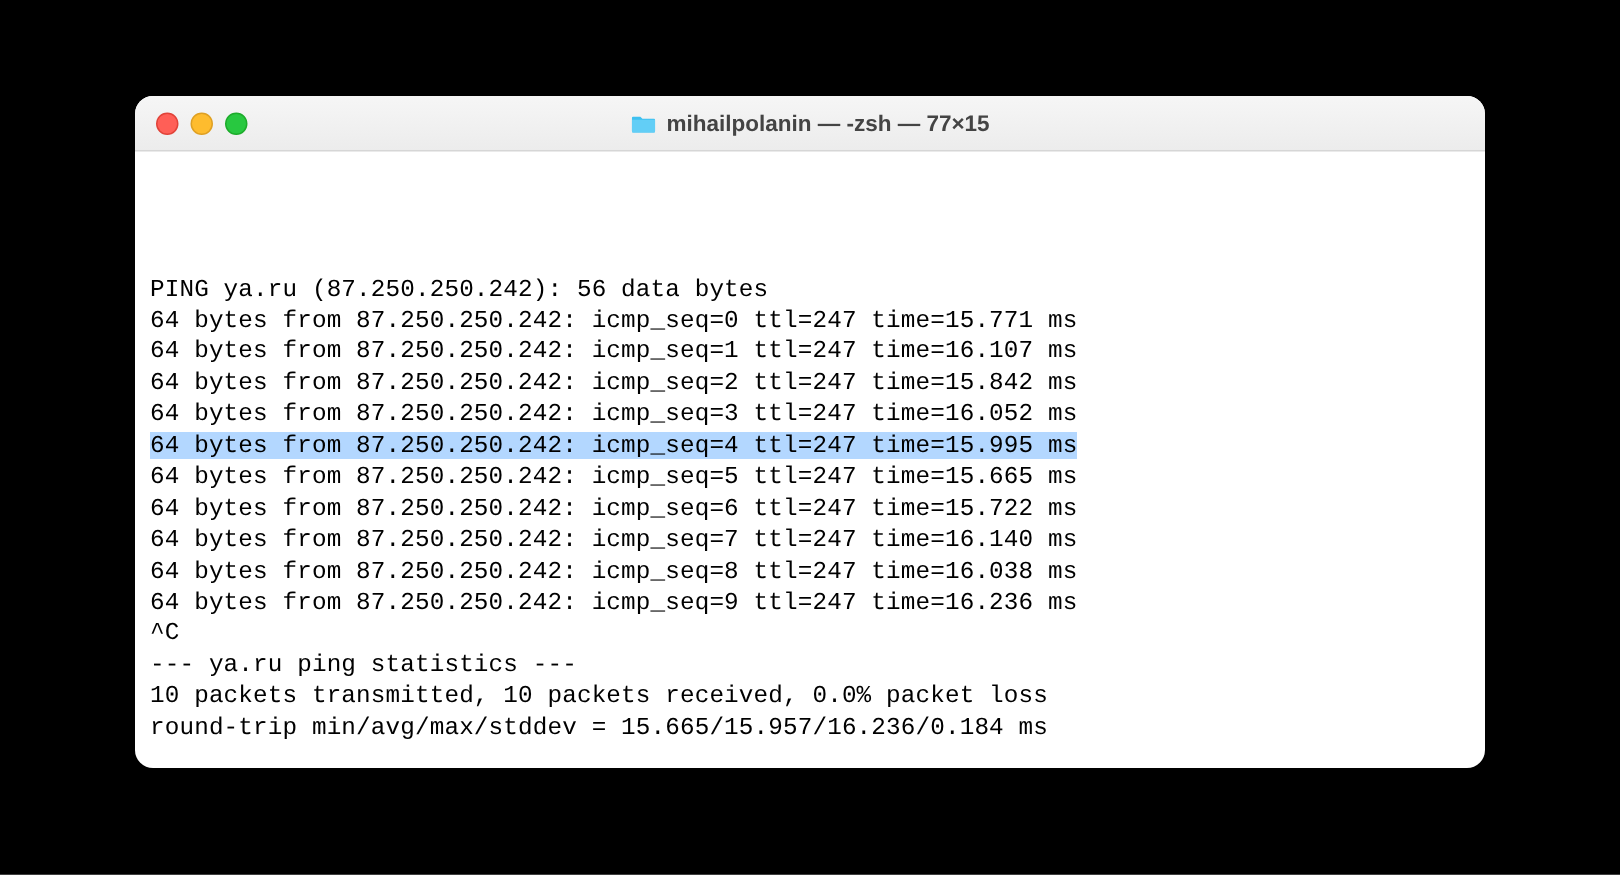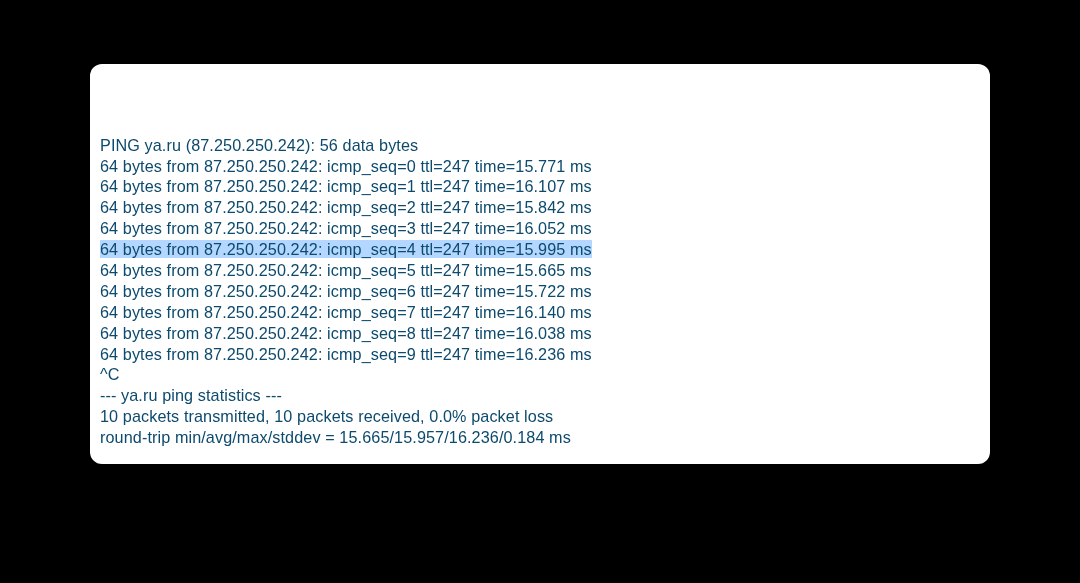--- a/index.html
+++ b/index.html
@@ -42,35 +42,52 @@
     gap:6px;
     pointer-events:none;
     font-size:15px;font-weight:600;color:#444;
   }
   .folder-icon{
     display:inline-flex;width:18px;height:14px;
   }
   .folder-icon svg{width:18px;height:14px;}
   .term-body{
     padding:8px 10px 16px 10px;
-    font-family:Liberation Sans, sans-serif;
+    font-family:Liberation Mono, monospace;
     font-size:16.2px;
     line-height:1.29;
-    color:#0c4a6e;
+    color:#000000;
     white-space:pre;
     letter-spacing:0.1px;
+    margin-top:11px;
   }
   .line{white-space:pre;}
   .hl{
     background:#b3d7ff;
   }
 </style>
 </head>
 <body>
 
 <div class="window">
 
+  <div class="titlebar">
+    <div class="traffic">
+      <span class="t-red"></span>
+      <span class="t-yellow"></span>
+      <span class="t-green"></span>
+    </div>
+    <div class="title-center">
+      <span class="folder-icon">
+        <svg viewBox="0 0 24 20">
+          <path d="M2 4 h7 l2 2 h11 a1 1 0 0 1 1 1 v11 a1 1 0 0 1 -1 1 H2 a1 1 0 0 1 -1 -1 V5 a1 1 0 0 1 1 -1 z" fill="#3ec0f0"></path>
+          <path d="M1 7 h22 v11 a1 1 0 0 1 -1 1 H2 a1 1 0 0 1 -1 -1 z" fill="#62cef6"></path>
+        </svg>
+      </span>
+      <span>mihailpolanin — -zsh — 77×15</span>
+    </div>
+  </div>
 
   <div class="term-body" id="term-body">
     
   <div class="line">PING ya.ru (87.250.250.242): 56 data bytes</div><div class="line">64 bytes from 87.250.250.242: icmp_seq=0 ttl=247 time=15.771 ms</div><div class="line">64 bytes from 87.250.250.242: icmp_seq=1 ttl=247 time=16.107 ms</div><div class="line">64 bytes from 87.250.250.242: icmp_seq=2 ttl=247 time=15.842 ms</div><div class="line">64 bytes from 87.250.250.242: icmp_seq=3 ttl=247 time=16.052 ms</div><div class="line"><span class="hl">64 bytes from 87.250.250.242: icmp_seq=4 ttl=247 time=15.995 ms</span></div><div class="line">64 bytes from 87.250.250.242: icmp_seq=5 ttl=247 time=15.665 ms</div><div class="line">64 bytes from 87.250.250.242: icmp_seq=6 ttl=247 time=15.722 ms</div><div class="line">64 bytes from 87.250.250.242: icmp_seq=7 ttl=247 time=16.140 ms</div><div class="line">64 bytes from 87.250.250.242: icmp_seq=8 ttl=247 time=16.038 ms</div><div class="line">64 bytes from 87.250.250.242: icmp_seq=9 ttl=247 time=16.236 ms</div><div class="line">^C</div><div class="line">--- ya.ru ping statistics ---</div><div class="line">10 packets transmitted, 10 packets received, 0.0% packet loss</div><div class="line">round-trip min/avg/max/stddev = 15.665/15.957/16.236/0.184 ms</div></div>
 
 </div>
 
 </body></html>

